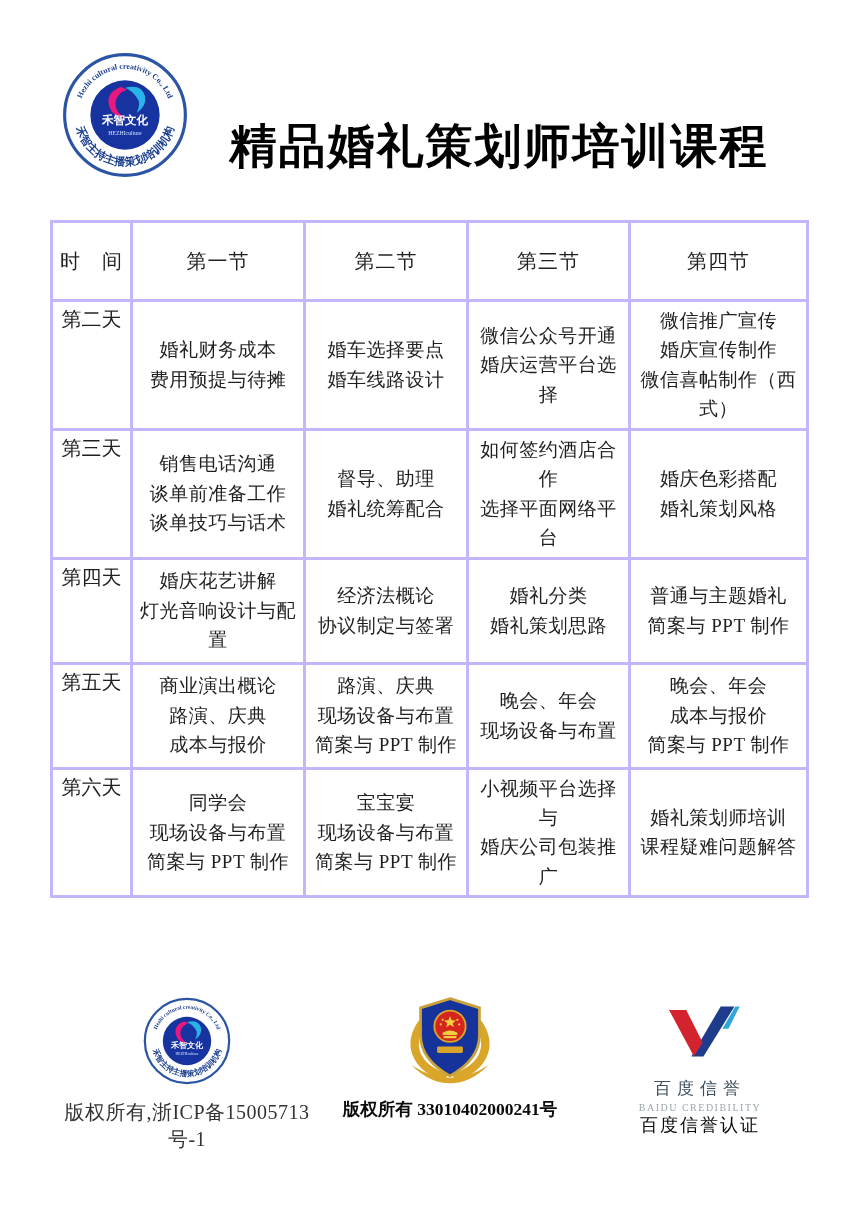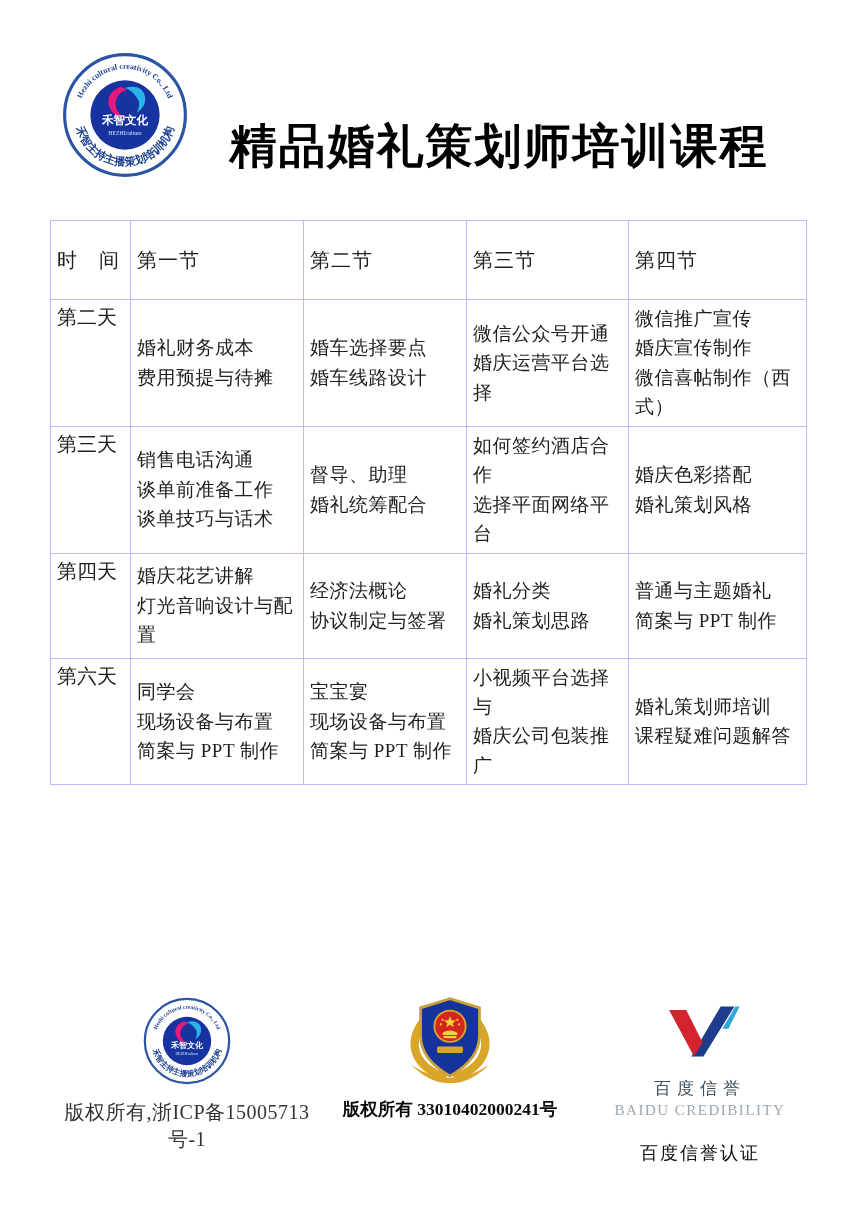--- a/index.html
+++ b/index.html
@@ -7,41 +7,41 @@
   body { font-family:"Liberation Serif","DejaVu Serif",serif; color:#1f1f1f; }
   .page { position:relative; width:860px; height:1212px; background:#fff; overflow:hidden; margin:0 auto; }
 
   
   .header { display:flex; align-items:flex-end; padding:52px 40px 0 62px; }
   .logo-large { width:126px; height:126px; flex:0 0 auto; }
   .title { flex:1; text-align:center; font-size:47px; font-weight:900; letter-spacing:2px; color:#000; padding-right:10px; }
 
   
   table.schedule { border-collapse:collapse; table-layout:fixed; width:756px; margin:42px 0 0 50px; }
-  table.schedule th, table.schedule td { border:1px solid #c4b5fd; text-align:left; padding:4px 6px; }
+  table.schedule th, table.schedule td { border:3px solid #c4b5fd; text-align:center; padding:4px 6px; }
   table.schedule th { height:79px; font-size:20px; font-weight:normal; letter-spacing:1px; }
   td.day { vertical-align:top; padding-top:16px; font-size:20px; }
   td.cell { vertical-align:middle; font-size:19px; line-height:1.55; white-space:pre-line; letter-spacing:0.5px; }
   tr.r1 td { height:105px; } tr.r2 td { height:106px; } tr.r3 td { height:88px; }
   tr.r4 td { height:105px;margin-left:33px; } tr.r5 td { height:105px; } tr.r6 td { height:107px; }
 
   
   .footer { position:absolute; left:0; top:985px; width:860px; display:flex; align-items:flex-start; }
   .footer-block { text-align:center; }
   .fb-left  { position:absolute; left:62px;  width:250px; top:12px; }
   .fb-mid   { position:absolute; left:320px; width:260px; top:10px; }
   .fb-right { position:absolute; left:600px; width:200px; top:18px; }
   .logo-small { width:88px; height:88px; }
   .police-badge { width:92px; height:92px; }
   .baidu-mark { width:88px; height:62px; }
   .copyright-text { margin-top:10px; font-size:20px; color:#333; letter-spacing:0.5px; }
   .police-text { margin-top:6px; font-size:17.5px; font-weight:bold; color:#0a0a0a; }
   .baidu-cn { margin-top:8px; font-size:17px; letter-spacing:6px; color:#3d4f5c; }
-  .baidu-en { margin-top:2px; font-size:15px; letter-spacing:1.5px; color:#9aa7b0; }
-  .baidu-cert { margin-top:22px; font-size:18px; letter-spacing:2px; color:#0a0a0a; }
+  .baidu-en { margin-top:2px; font-size:10px; letter-spacing:1.5px; color:#9aa7b0; }
+  .baidu-cert { margin-top:0; font-size:18px; letter-spacing:2px; color:#0a0a0a; }
   .defs-holder { position:absolute; width:0; height:0; overflow:hidden; }
 </style>
 </head>
 <body>
 
 <svg class="defs-holder" aria-hidden="true">
   <defs>
     <g id="hezhi-badge">
       <circle cx="60" cy="60" r="57.5" fill="#ffffff" stroke="#2b55a4" stroke-width="3"></circle>
       <circle cx="60" cy="60" r="33" fill="#1633a0"></circle>
@@ -117,20 +117,34 @@
         <td class="day">第四天</td>
         <td class="cell">婚庆花艺讲解
 灯光音响设计与配置</td>
         <td class="cell">经济法概论
 协议制定与签署</td>
         <td class="cell">婚礼分类
 婚礼策划思路</td>
         <td class="cell">普通与主题婚礼
 简案与 PPT 制作</td>
       </tr>
+      <tr class="r5">
+        <td class="day">第五天</td>
+        <td class="cell">商业演出概论
+路演、庆典
+成本与报价</td>
+        <td class="cell">路演、庆典
+现场设备与布置
+简案与 PPT 制作</td>
+        <td class="cell">晚会、年会
+现场设备与布置</td>
+        <td class="cell">晚会、年会
+成本与报价
+简案与 PPT 制作</td>
+      </tr>
       <tr class="r6">
         <td class="day">第六天</td>
         <td class="cell">同学会
 现场设备与布置
 简案与 PPT 制作</td>
         <td class="cell">宝宝宴
 现场设备与布置
 简案与 PPT 制作</td>
         <td class="cell">小视频平台选择与
 婚庆公司包装推广</td>

